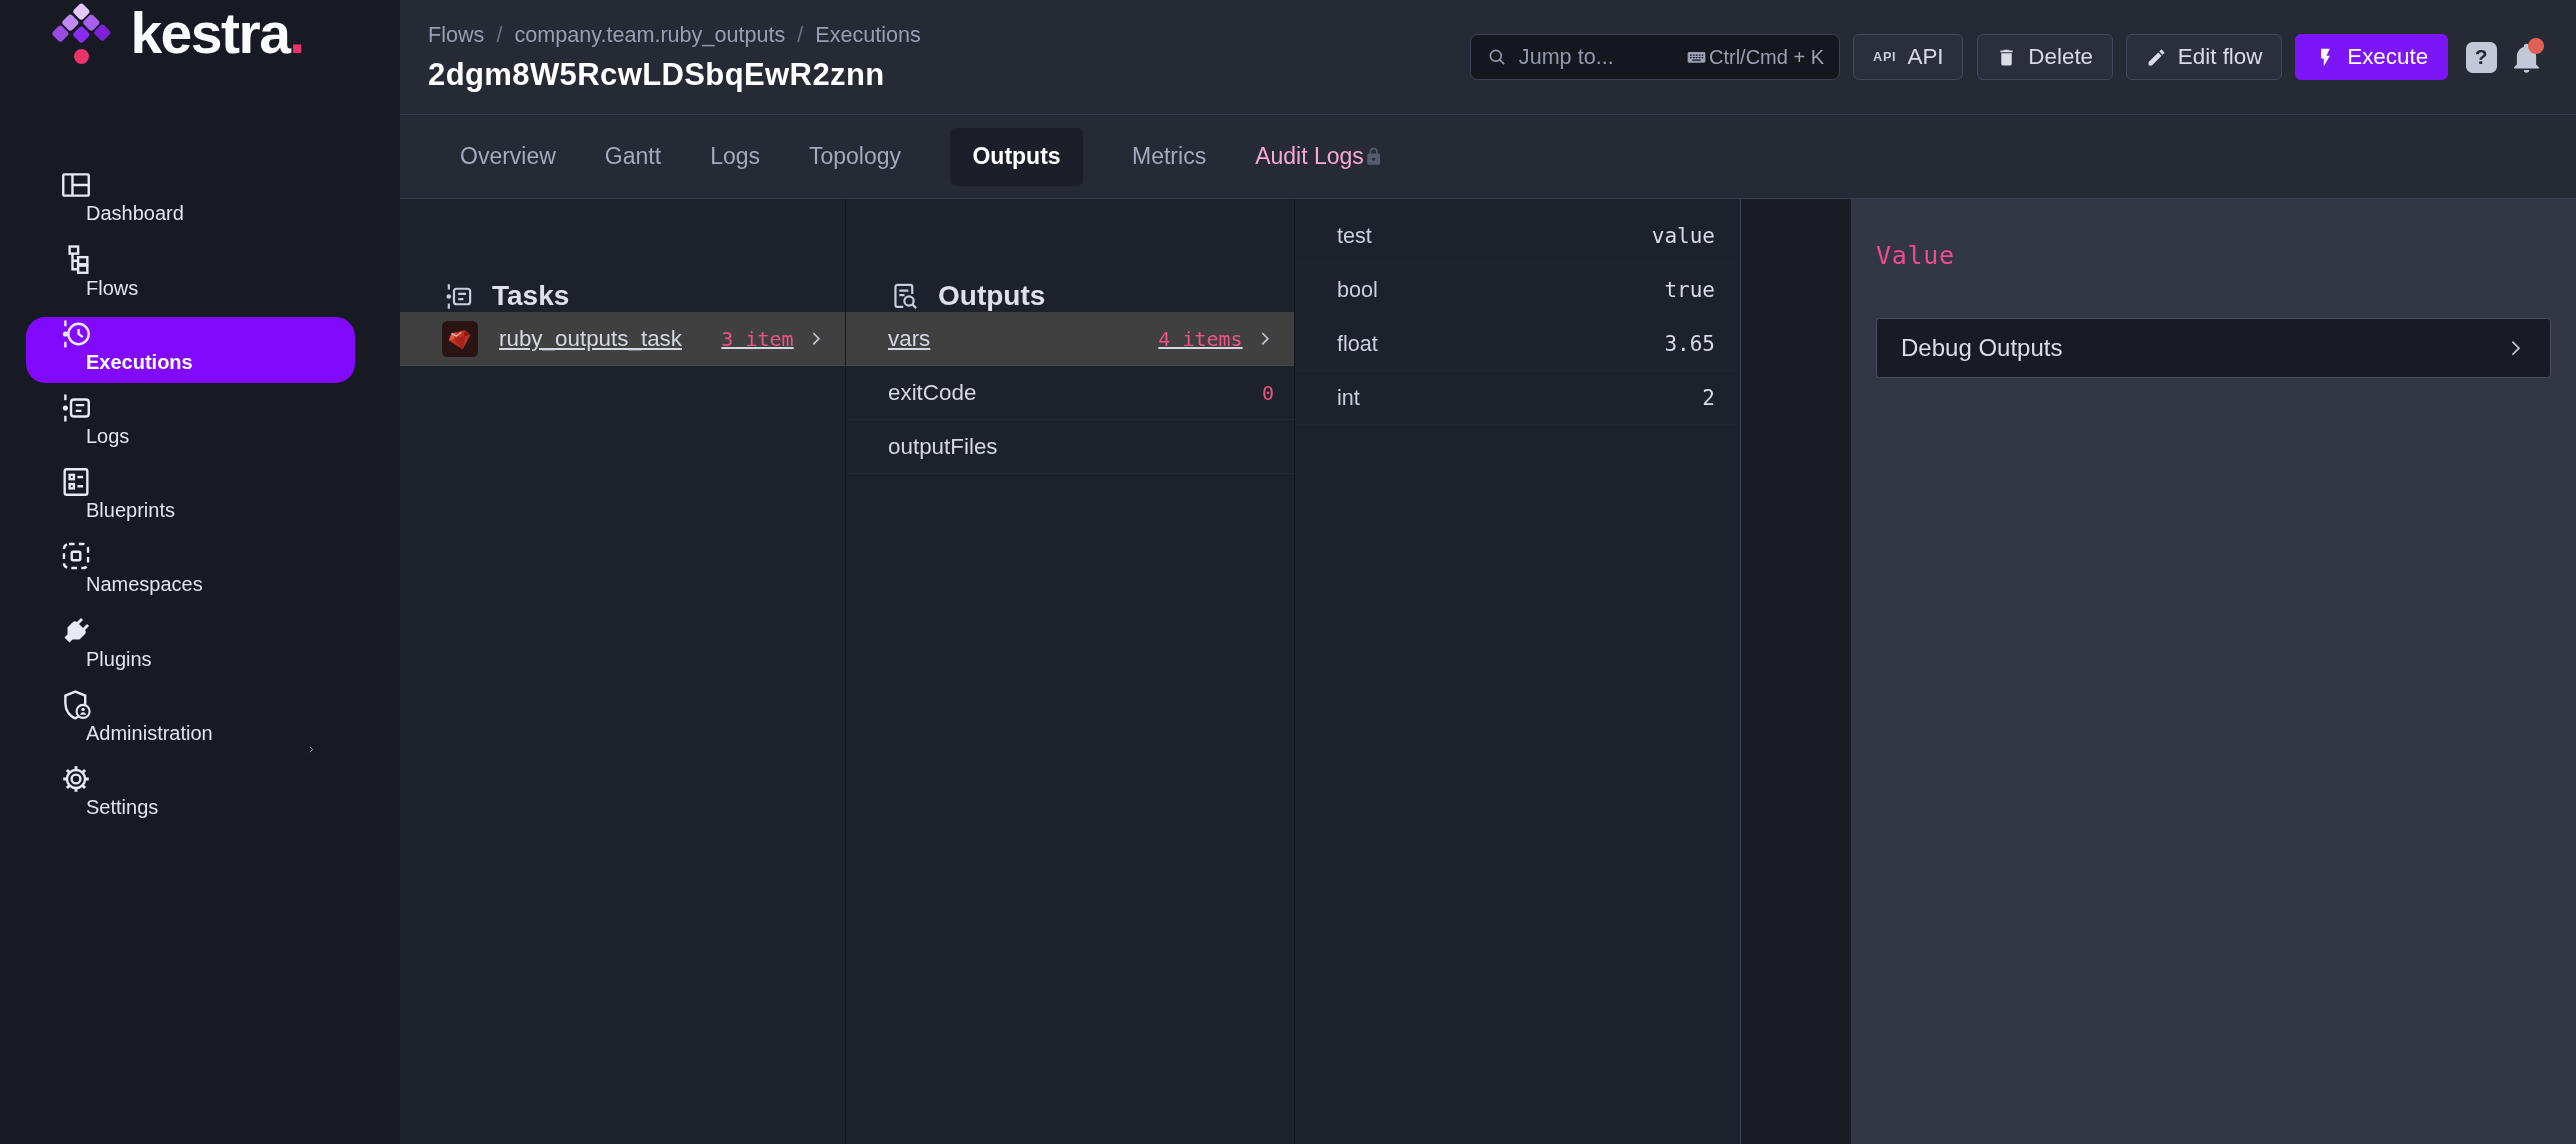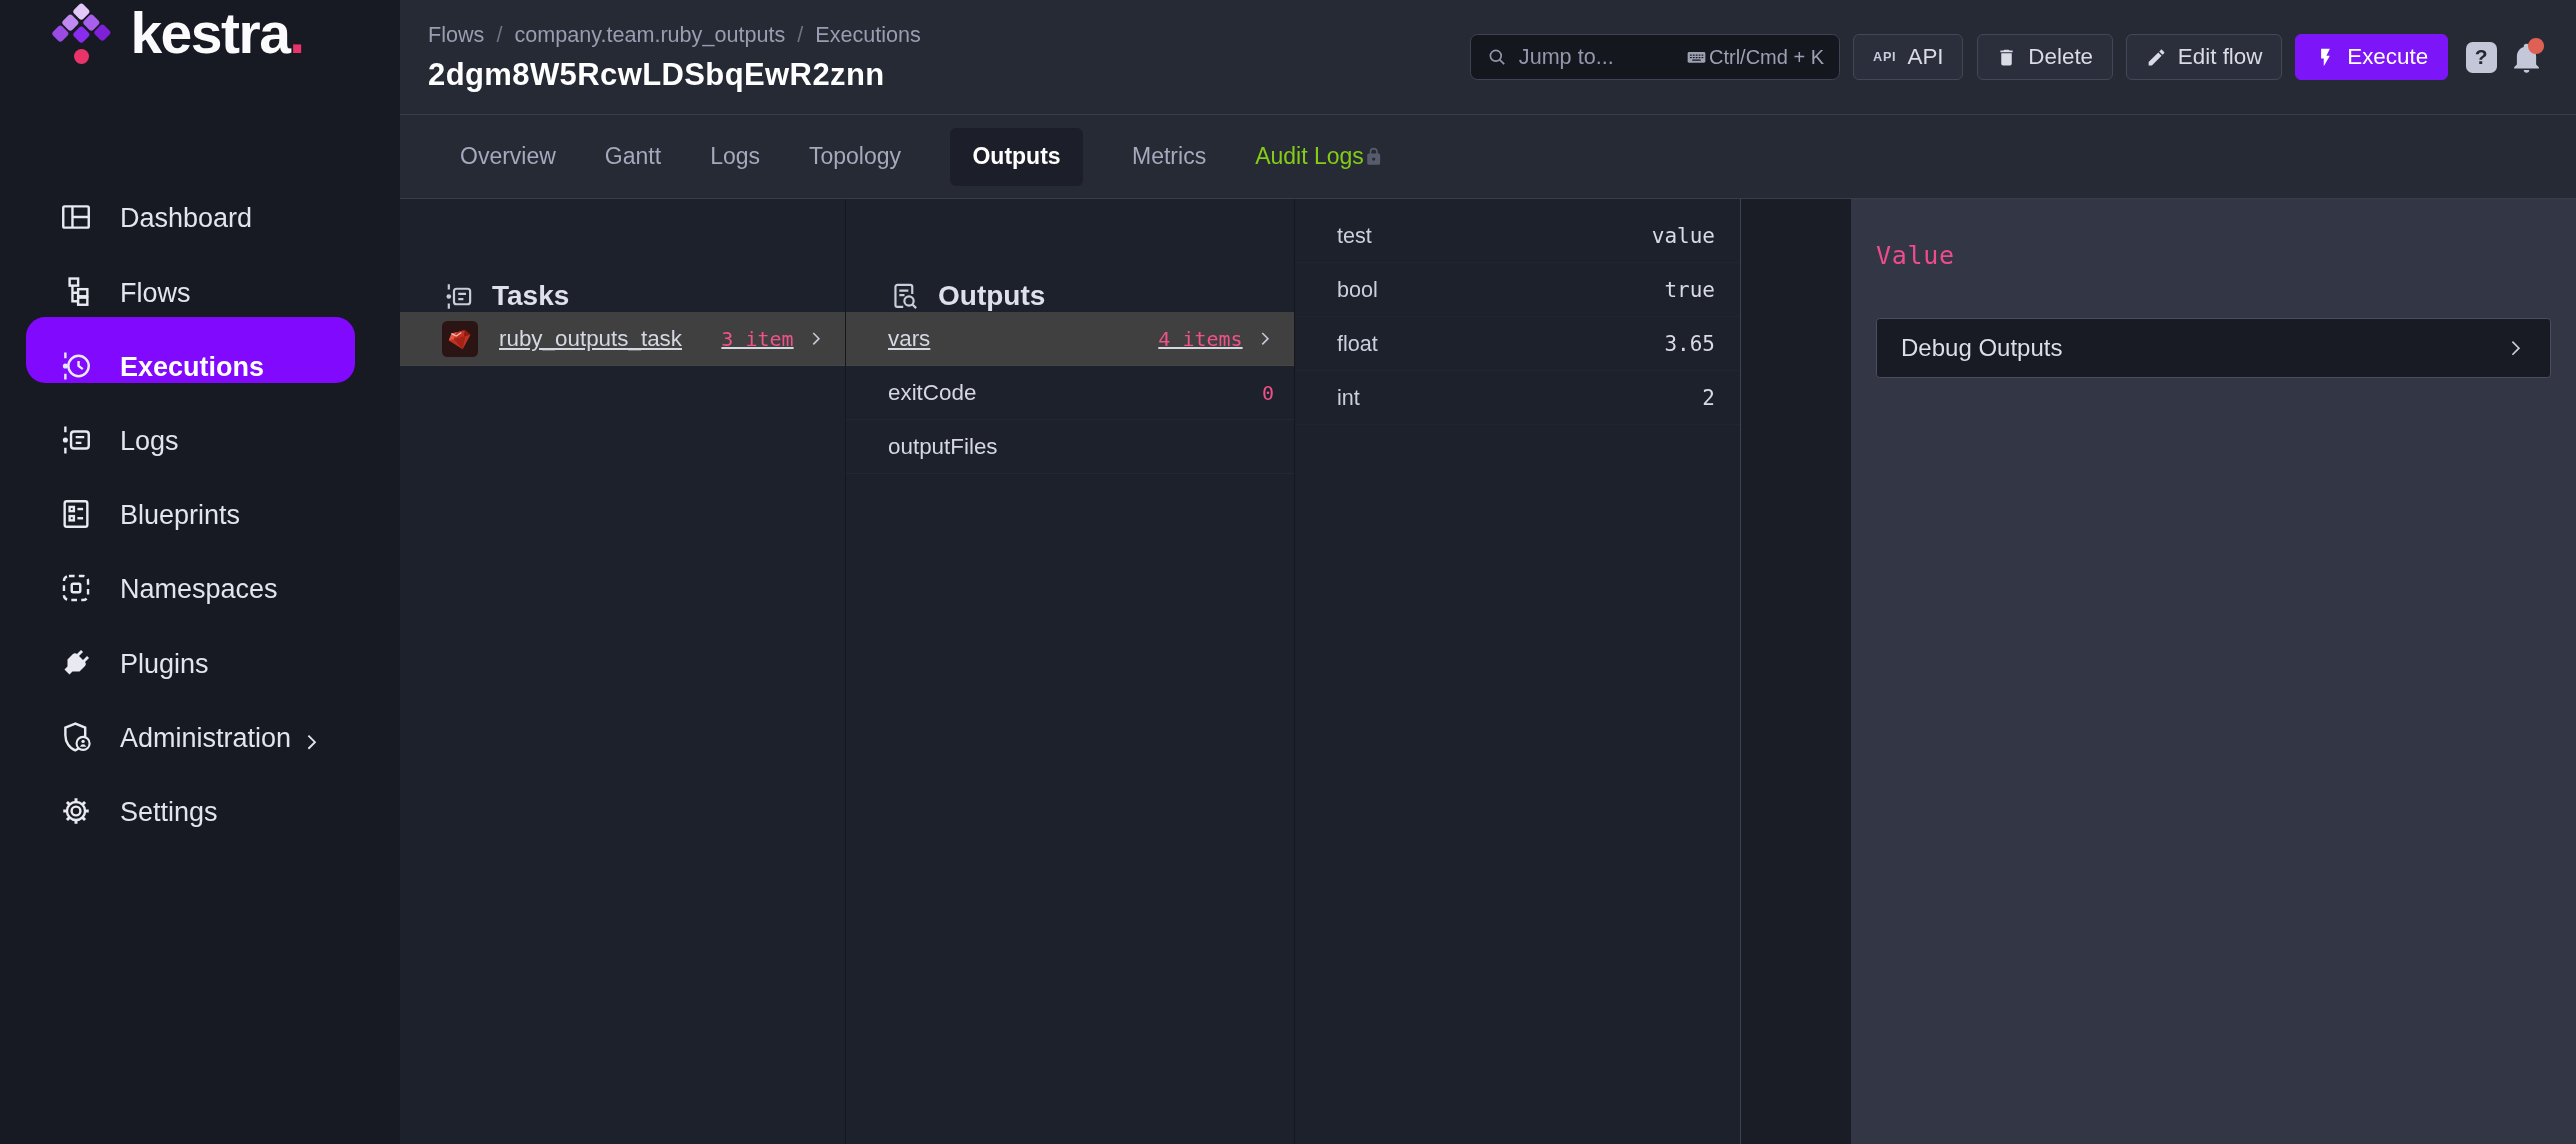--- a/index.html
+++ b/index.html
@@ -16,22 +16,22 @@
   .d2 { left: 10.4px; top: 15.7px; background: #C08AF2; }
   .d3 { left: 31px; top: 15.7px; background: #A75FEC; }
   .d4 { left: 0px;  top: 27px; background: #9A4BE4; }
   .d5 { left: 21px; top: 27.6px; background: #8A2BF0; }
   .d6 { left: 42px; top: 26px; background: #7E20D8; }
   .logo-dot { position: absolute; left: 20px; top: 49px; width: 15px; height: 15px; border-radius: 50%; background: #E93469; }
   .logo-text { margin-left: 19.4px; font-size: 57px; font-weight: 800; letter-spacing: -1.5px; color: #FBFBFD; }
   .logo-text .dot { color: #E93469; }
 
   .nav { padding: 10.4px 0 0 26px; }
-  .nav-item { width: 329px; height: 66px; border-radius: 19.4px; display: flex; align-items: flex-end;
-              padding: 0 33px; margin-bottom: 8.2px; font-size: 27px; color: #E3E5EE; cursor: pointer; }
+  .nav-item { width: 329px; height: 66px; border-radius: 19.4px; display: flex; align-items: flex-start;
+              padding: 0 33px; margin-bottom: 8.2px; font-size: 20px; color: #E3E5EE; cursor: pointer; flex-direction: column; }
   .nav-item .nicon { width: 34px; height: 34px; flex: 0 0 34px; color: #E9EAF1; }
   .nav-item .label { margin-left: 27px; }
   .nav-item.active { background: #8109FE; font-weight: 700; color: #FFFFFF; }
   .nav-chevron { margin-left: auto; color: #E3E5EE; }
 
   
   .main { flex: 1; display: flex; flex-direction: column; min-width: 0; }
   .topbar { height: 114px; background: #262A35; display: flex; align-items: center; padding: 0 33px 0 28px; }
   .tb-left { display: flex; flex-direction: column; justify-content: center; gap: 9px; }
   .breadcrumb { font-size: 21.6px; color: #989DB1; display: flex; gap: 12px; }
@@ -50,21 +50,21 @@
   .help { width: 31px; height: 31px; border-radius: 6.7px; background: #C4C7D8; color: #252833; font-weight: 700;
           font-size: 21px; display: flex; align-items: center; justify-content: center; cursor: pointer; margin-left: 4.5px; }
   .bell { position: relative; width: 33px; height: 33px; color: #C4C7D8; cursor: pointer; }
   .bell .ndot { position: absolute; top: -2.2px; right: -0.7px; width: 15.7px; height: 15.7px; border-radius: 50%; background: #DF6055; }
 
   
   .tabbar { height: 85px; background: #262A35; border-top: 0.7px solid #383C4B; border-bottom: 0.7px solid #383C4B;
             display: flex; align-items: center; padding-left: 60px; gap: 49px; }
   .tab { font-size: 23px; color: #A4A9BD; display: flex; align-items: center; height: 58px; border-radius: 6px; cursor: pointer; }
   .tab.active { background: #1C1F29; color: #FFFFFF; font-weight: 700; padding: 0 22.4px; }
-  .tab.disabled { color: #84cc16; cursor: default; }
+  .tab.disabled { color: #f9a8d4; cursor: default; }
   .tab.disabled .lock { color: #575C6D; }
 
   
   .content { flex: 1; display: flex; min-height: 0; }
   .col-tasks   { width: 446px; border-right: 1.5px solid #14171E; }
   .col-outputs { width: 449px; border-right: 1.5px solid #14171E; }
   .col-attrs   { width: 446px; border-right: 0.7px solid #3E4252; padding-top: 10.4px; }
   .col-strip   { width: 110px; background: #1A1D26; }
   .col-detail  { flex: 1; background: #333745; padding: 42px 25px 0 25px; }
 

